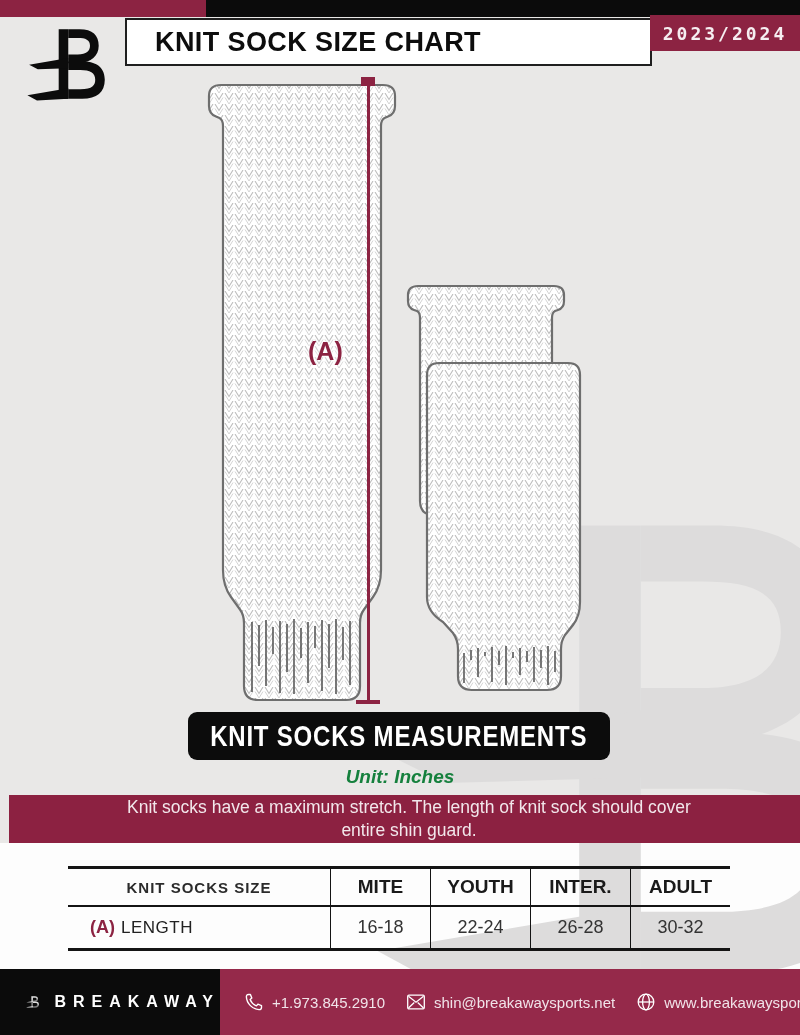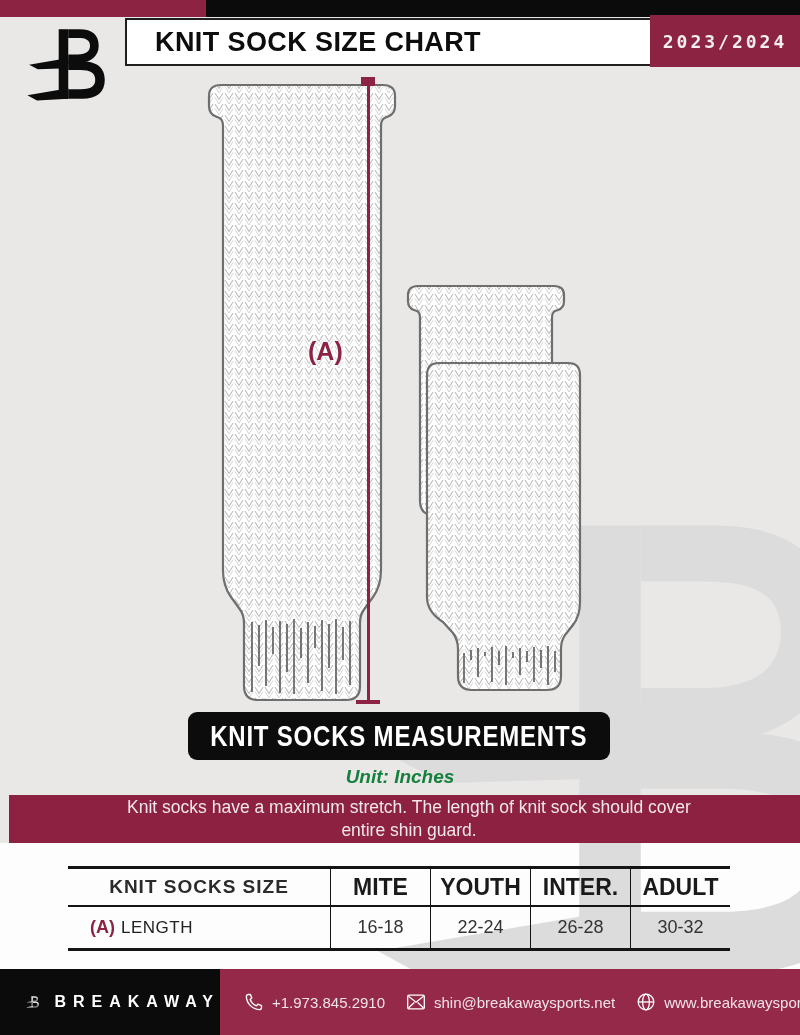--- a/index.html
+++ b/index.html
@@ -9,21 +9,21 @@
 
   
   .strip{left:0;top:0;width:800px;height:17px;display:flex;z-index:4;}
   .strip-maroon{width:206px;height:17px;background:#8C2342;}
   .strip-black{flex:1;height:17px;background:#0B0B0B;}
 
   
   .title-box{left:125px;top:18px;width:527px;height:48px;background:#FFFFFF;
              border:2px solid #1F1F1F;box-sizing:border-box;display:flex;align-items:center;z-index:5;}
   .title-box h1{margin:0 0 0 28px;font-size:27px;font-weight:bold;letter-spacing:.4px;color:#0D0D0D;}
-  .season-box{left:650px;top:15px;width:150px;height:52px;background:#8C2342;
+  .season-box{left:650px;top:15px;width:150px;height:36px;background:#8C2342;
               display:flex;align-items:center;justify-content:center;z-index:6;}
   .season-box span{font-family:"DejaVu Sans Mono",monospace;font-weight:bold;font-size:18px;
                    letter-spacing:3px;color:#F6EEF1;}
   .logo-main{left:26px;top:24px;width:88px;height:80px;z-index:6;}
 
   
   .watermark{left:372px;top:492px;width:560px;height:515px;z-index:1;}
 
   
   .sock{z-index:2;}
@@ -51,22 +51,22 @@
 
   
   .bottom-panel{left:0;top:843px;width:800px;height:127px;background:#FDFDFD;z-index:0;}
   .size-table{left:68px;top:866px;width:662px;z-index:4;display:grid;
               grid-template-columns:262px 100px 100px 100px 100px;
               border-top:3px solid #141414;border-bottom:3px solid #141414;}
   .size-table .cell{display:flex;align-items:center;justify-content:center;box-sizing:border-box;}
   .size-table .hrow{height:38px;border-bottom:2px solid #141414;}
   .size-table .drow{height:41px;}
   .size-table .vline{border-left:1.5px solid #141414;}
-  .th-size{font-size:19px;font-weight:600;letter-spacing:1px;color:#2B2B2B;}
-  .th-col{font-size:23px;font-weight:bold;color:#1A1A1A;}
+  .th-size{font-size:15px;font-weight:600;letter-spacing:1px;color:#2B2B2B;}
+  .th-col{font-size:19px;font-weight:bold;color:#1A1A1A;}
   .row-label-cell{justify-content:flex-start !important;padding-left:22px;}
   .row-prefix{font-weight:bold;color:#8C2342;font-size:18px;margin-right:6px;}
   .row-label{font-size:17px;color:#222;letter-spacing:.5px;}
   .td-val{font-size:18px;color:#333;}
 
   
   .footer{left:0;top:969px;width:636px;height:66px;display:flex;z-index:5;}
   .footer-black{width:220px;background:#0B0B0B;display:flex;align-items:center;padding-left:26px;
                 box-sizing:border-box;gap:14px;}
   .footer-black .brand{color:#FFFFFF;font-weight:bold;font-size:16px;letter-spacing:7px;}

